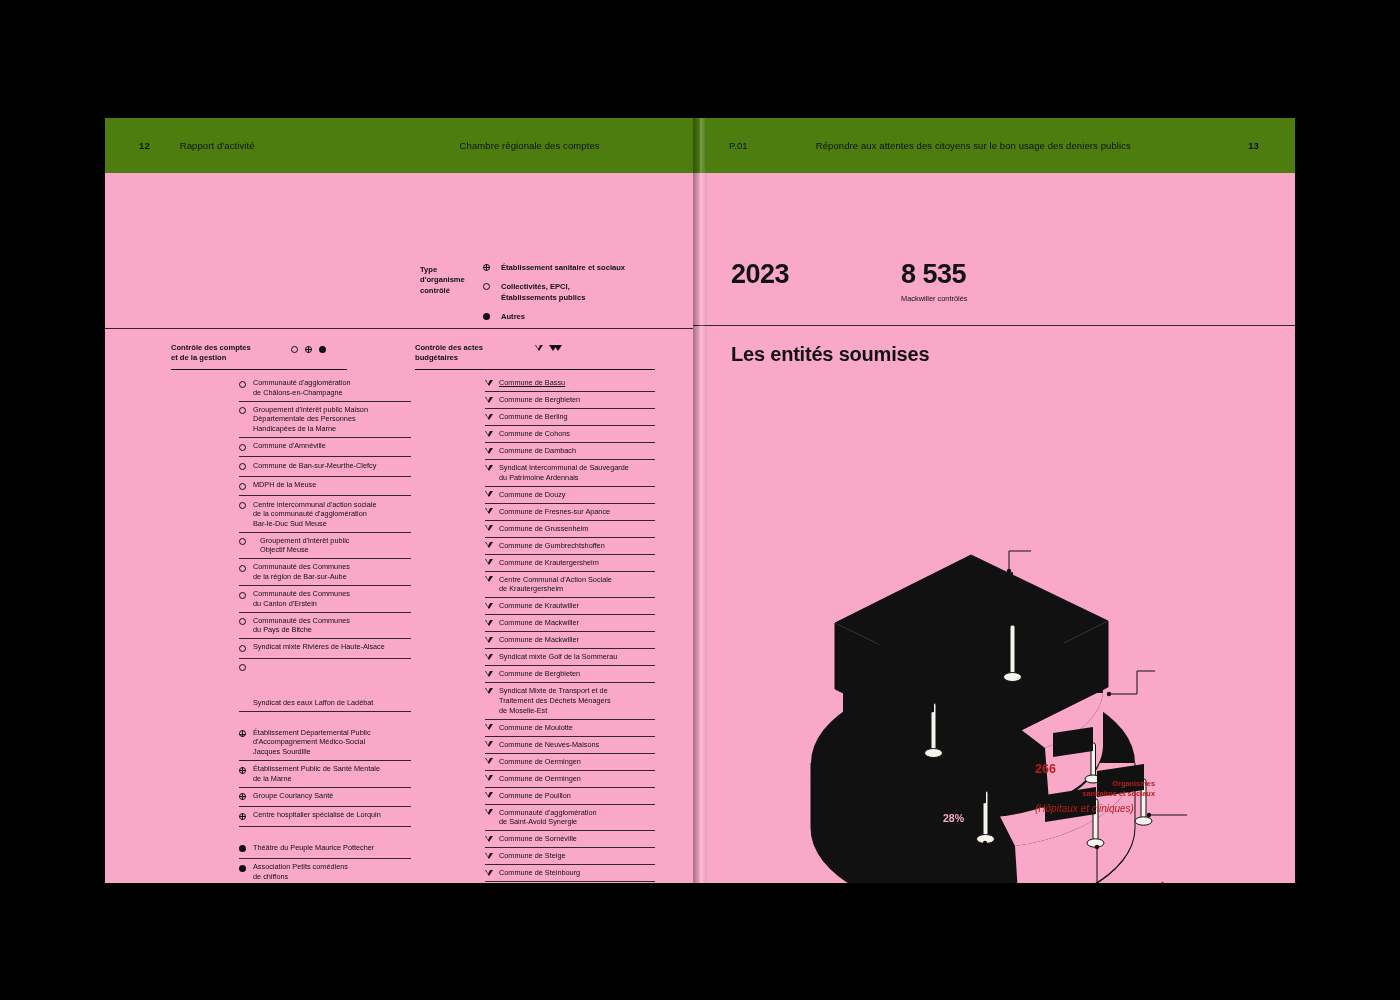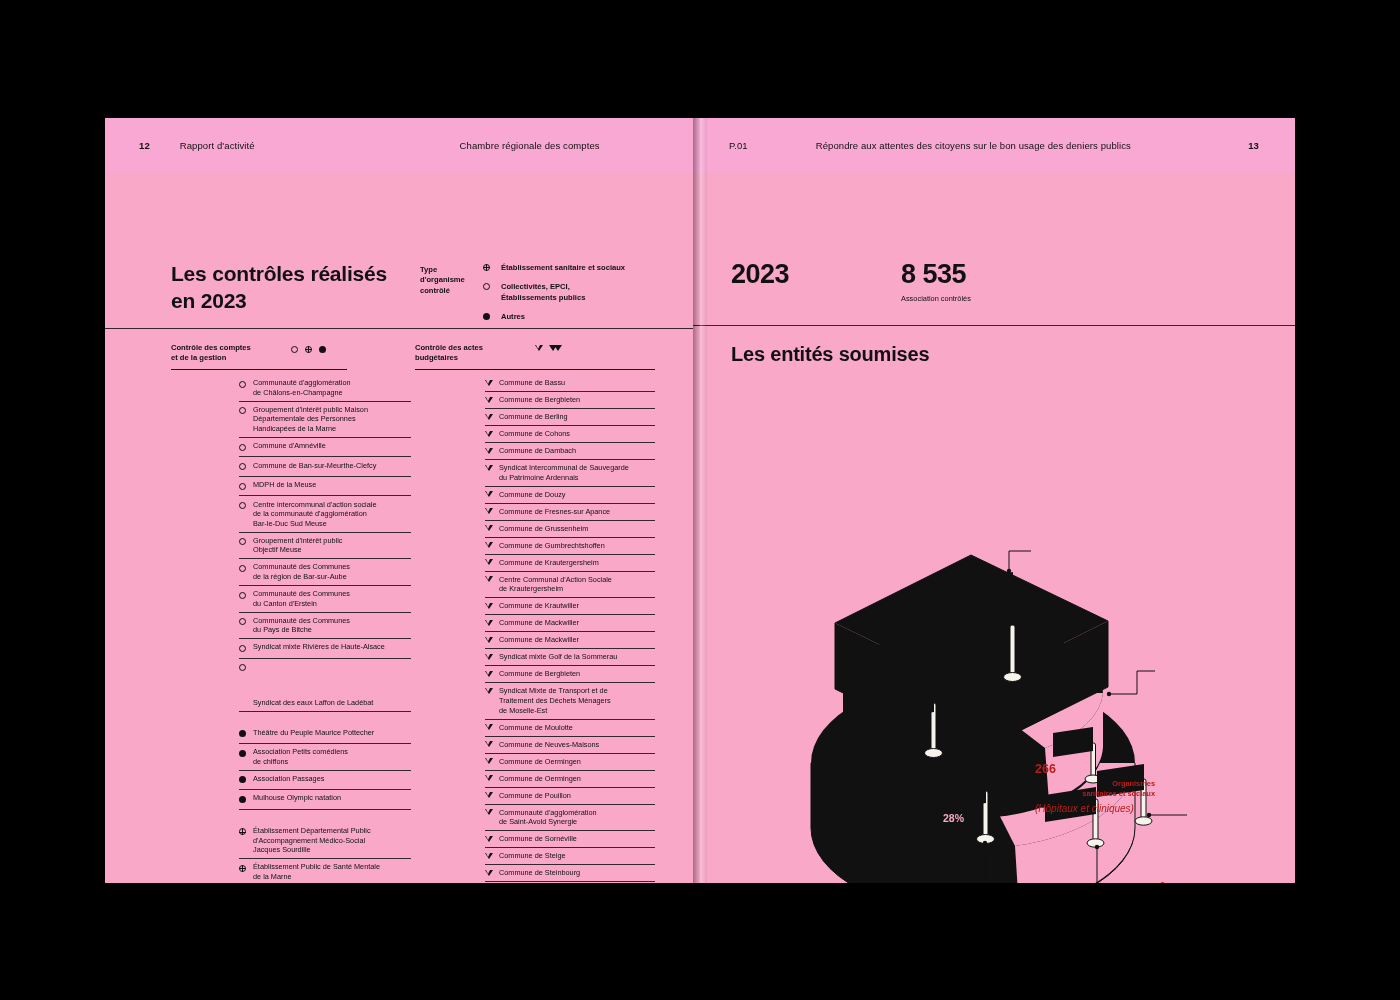--- a/index.html
+++ b/index.html
@@ -35,21 +35,21 @@
     position: absolute;
     left: 588px; top: 0; width: 14px; height: 100%;
     background: linear-gradient(to right, rgba(0,0,0,0.35), rgba(0,0,0,0.05) 45%, rgba(255,255,255,0.25) 55%, rgba(0,0,0,0.06));
     z-index: 40;
     pointer-events: none;
   }
   
   .hdr {
     position: absolute; top: 0; left: 0; right: 0;
     height: 55px;
-    background: #f9a8d4;
+    background: #4d7c0f;
     display: flex; align-items: center;
     font-size: 9.5px;
     color: #111;
     letter-spacing: .01em;
   }
   .hdr .folio { font-weight: 700; }
   .hdr-left-pad  { padding-left: 34px; }
   .pink {
     position: absolute;
     left: 0; right: 0; top: 55px; bottom: 0;
@@ -179,24 +179,20 @@
 
     <div class="page page-left">
       <div class="hdr">
         <span class="folio hdr-left-pad">12</span>
         <span style="margin-left:30px;">Rapport d'activité</span>
         <span style="margin-left:205px;">Chambre régionale des comptes</span>
       </div>
 
       <div class="pink">
 
-        <div class="l-title">
-          <div>Les contrôles réalisés</div>
-          <div>en 2023</div>
-        </div>
 
         <div class="legend-type">
           <div>Type</div>
           <div>d'organisme</div>
           <div>contrôlé</div>
         </div>
         <div class="legend-items" id="legend-items">
             <div class="legend-row">
               <span class="mk mk-grid"></span>
               <span class="lbl" style="white-space: pre-line;">Établissement sanitaire et sociaux</span>
@@ -250,21 +246,21 @@
                 <span class="txt" style="white-space: pre-line;">MDPH de la Meuse</span>
               </div>
               <div class="li">
                 <span class="bullet"><i class="mk mk-open"></i></span>
                 <span class="txt" style="white-space: pre-line;">Centre intercommunal d'action sociale
 de la communauté d'agglomération
 Bar-le-Duc Sud Meuse</span>
               </div>
               <div class="li">
                 <span class="bullet"><i class="mk mk-open"></i></span>
-                <span class="txt" style="white-space: pre-line;">Groupement d'intérêt public
+                <span class="txt" style="white-space: pre-line; margin-left: 7px;">Groupement d'intérêt public
 Objectif Meuse</span>
               </div>
               <div class="li">
                 <span class="bullet"><i class="mk mk-open"></i></span>
                 <span class="txt" style="white-space: pre-line;">Communauté des Communes
 de la région de Bar-sur-Aube</span>
               </div>
               <div class="li">
                 <span class="bullet"><i class="mk mk-open"></i></span>
                 <span class="txt" style="white-space: pre-line;">Communauté des Communes
@@ -275,39 +271,20 @@
                 <span class="txt" style="white-space: pre-line;">Communauté des Communes
 du Pays de Bitche</span>
               </div>
               <div class="li">
                 <span class="bullet"><i class="mk mk-open"></i></span>
                 <span class="txt" style="white-space: pre-line;">Syndicat mixte Rivières de Haute-Alsace</span>
               </div>
               <div class="li">
                 <span class="bullet"><i class="mk mk-open"></i></span>
                 <span class="txt" style="white-space: pre-line; margin-top: 36px;">Syndicat des eaux Laffon de Ladébat</span>
-              </div>
-            </div>
-            <div style="margin-top: 13px;">
-              <div class="li">
-                <span class="bullet"><i class="mk mk-filled"></i></span>
-                <span class="txt" style="white-space: pre-line;">Théâtre du Peuple Maurice Pottecher</span>
-              </div>
-              <div class="li">
-                <span class="bullet"><i class="mk mk-filled"></i></span>
-                <span class="txt" style="white-space: pre-line;">Association Petits comédiens
-de chiffons</span>
-              </div>
-              <div class="li">
-                <span class="bullet"><i class="mk mk-filled"></i></span>
-                <span class="txt" style="white-space: pre-line;">Association Passages</span>
-              </div>
-              <div class="li">
-                <span class="bullet"><i class="mk mk-filled"></i></span>
-                <span class="txt" style="white-space: pre-line;">Mulhouse Olympic natation</span>
               </div>
             </div>
             <div style="margin-top: 13px;">
               <div class="li">
                 <span class="bullet"><i class="mk mk-grid"></i></span>
                 <span class="txt" style="white-space: pre-line;">Établissement Départemental Public
 d'Accompagnement Médico-Social
 Jacques Sourdille</span>
               </div>
               <div class="li">
@@ -315,41 +292,60 @@
                 <span class="txt" style="white-space: pre-line;">Établissement Public de Santé Mentale
 de la Marne</span>
               </div>
               <div class="li">
                 <span class="bullet"><i class="mk mk-grid"></i></span>
                 <span class="txt" style="white-space: pre-line;">Groupe Courlancy Santé</span>
               </div>
               <div class="li">
                 <span class="bullet"><i class="mk mk-grid"></i></span>
                 <span class="txt" style="white-space: pre-line;">Centre hospitalier spécialisé de Lorquin</span>
+              </div>
+            </div>
+            <div style="margin-top: 13px;">
+              <div class="li">
+                <span class="bullet"><i class="mk mk-filled"></i></span>
+                <span class="txt" style="white-space: pre-line;">Théâtre du Peuple Maurice Pottecher</span>
+              </div>
+              <div class="li">
+                <span class="bullet"><i class="mk mk-filled"></i></span>
+                <span class="txt" style="white-space: pre-line;">Association Petits comédiens
+de chiffons</span>
+              </div>
+              <div class="li">
+                <span class="bullet"><i class="mk mk-filled"></i></span>
+                <span class="txt" style="white-space: pre-line;">Association Passages</span>
+              </div>
+              <div class="li">
+                <span class="bullet"><i class="mk mk-filled"></i></span>
+                <span class="txt" style="white-space: pre-line;">Mulhouse Olympic natation</span>
               </div>
             </div>
           </div>
 
         <div class="col-head" style="left:310px; top:170px; width:140px;">
           <div>Contrôle des actes</div>
           <div>budgétaires</div>
         </div>
         <div class="col-head-marks" style="left:430px; top:172px;">
           <span class="tri-open"></span>
           <span class="tri-dbl">
               <i class="t1"></i>
               <i class="t2"></i>
             </span>
         </div>
         <div class="col-rule" style="left:310px; width:240px; top:196px;"></div>
         <div class="list" id="col2-list" style="left:380px; top:202px; width:170px;">
             <div>
               <div class="li">
                 <span class="bullet"><i class="tri-open"></i></span>
-                <span class="txt" style="white-space: pre-line;">Commune de Bassu</span>
+                <span class="txt" style="white-space: pre-line; text-decoration: underline;">Commune de Bassu</span>
               </div>
               <div class="li">
                 <span class="bullet"><i class="tri-open"></i></span>
                 <span class="txt" style="white-space: pre-line;">Commune de Bergbieten</span>
               </div>
               <div class="li">
                 <span class="bullet"><i class="tri-open"></i></span>
                 <span class="txt" style="white-space: pre-line;">Commune de Berling</span>
               </div>
               <div class="li">
@@ -467,21 +463,21 @@
       </div>
 
       <div class="pink">
         <div class="kpi-row">
           <div class="kpi kpi1">
             <div class="num">2023</div>
             <div class="cap"></div>
           </div>
           <div class="kpi kpi2">
             <div class="num">8 535</div>
-            <div class="cap">Association contrôlés</div>
+            <div class="cap">Mackwiller contrôlés</div>
           </div>
         </div>
 
         <div class="r-rule"></div>
 
         <div class="r-title">
           <div>Les entités soumises</div>
         </div>
 
         <div class="figure">

